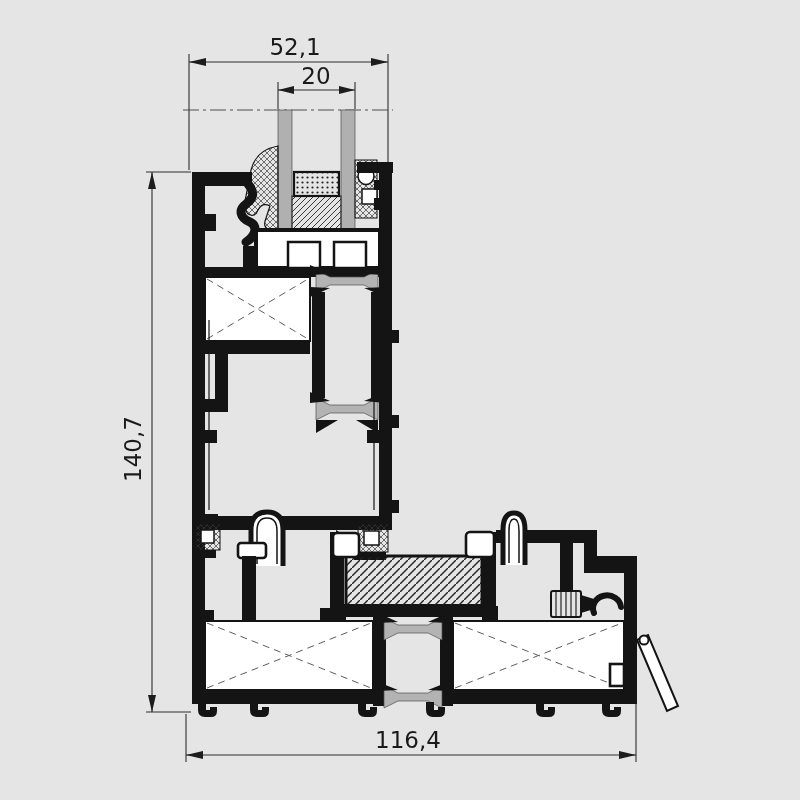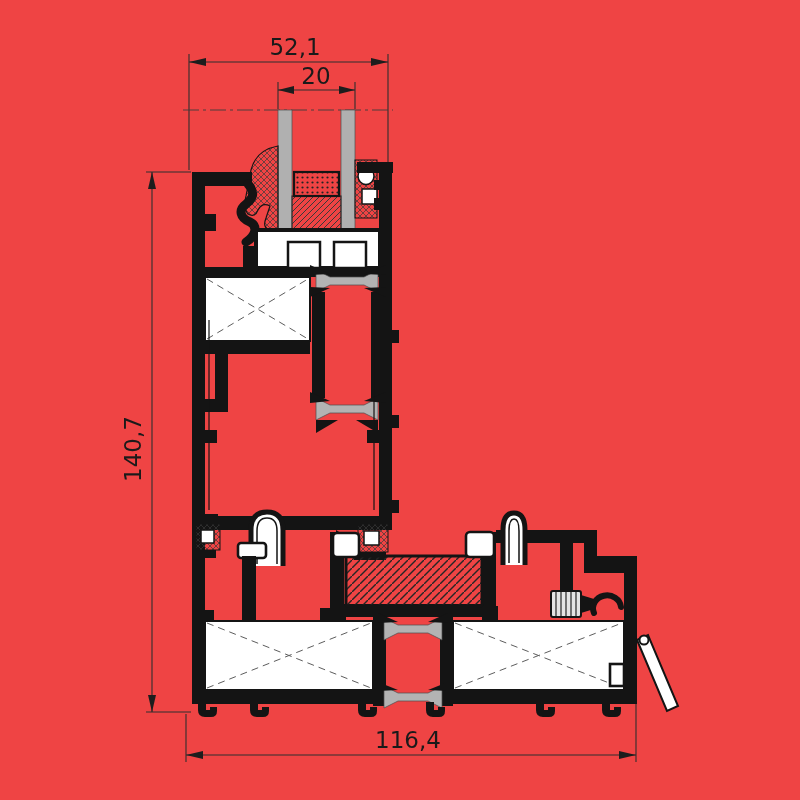--- a/index.html
+++ b/index.html
@@ -1,16 +1,16 @@
 <!DOCTYPE html>
 <html><head>
 <meta charset="utf-8">
 <style>
   html,body{margin:0;padding:0;background:#ffffff;}
-  .stage{position:relative;width:800px;height:800px;background:#ef4444;overflow:hidden;}
+  .stage{position:relative;width:800px;height:800px;background:#e5e5e5;overflow:hidden;}
   svg{display:block;}
   .w{fill:#141414;stroke:none;}
   .thin{stroke:#141414;fill:none;}
   .dim{stroke:#2e2e2e;stroke-width:1.1;fill:none;}
   .arrow{fill:#1d1d1d;stroke:none;}
   .dimtxt{font-family:"DejaVu Sans","Liberation Sans",sans-serif;font-size:23px;fill:#1a1a1a;}
   .xdash{stroke:#5d5d5d;stroke-width:1;stroke-dasharray:7 5;fill:none;}
   .chamber{fill:#ffffff;stroke:#141414;stroke-width:2;}
   .clip{fill:#ffffff;stroke:#141414;stroke-width:2.6;}
   .grayp{stroke:#4d4d4d;stroke-width:0.7;}

